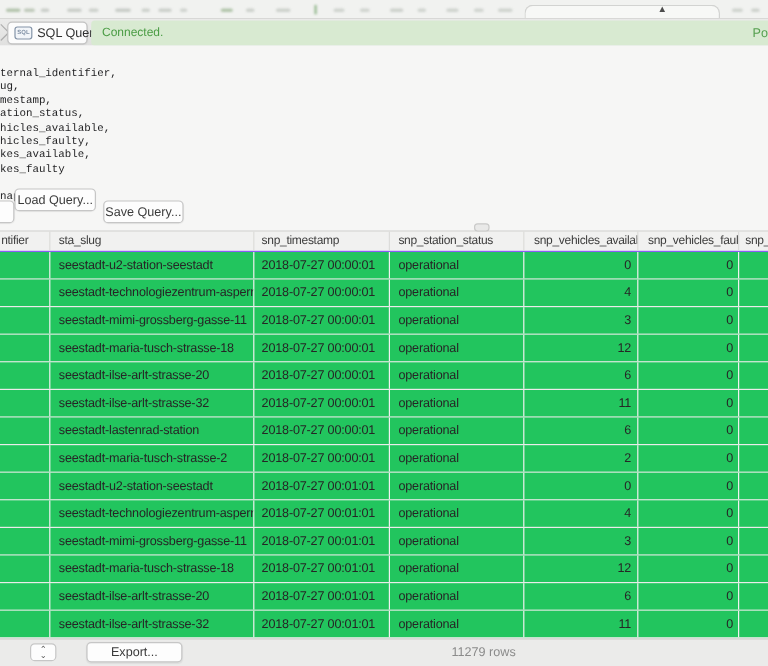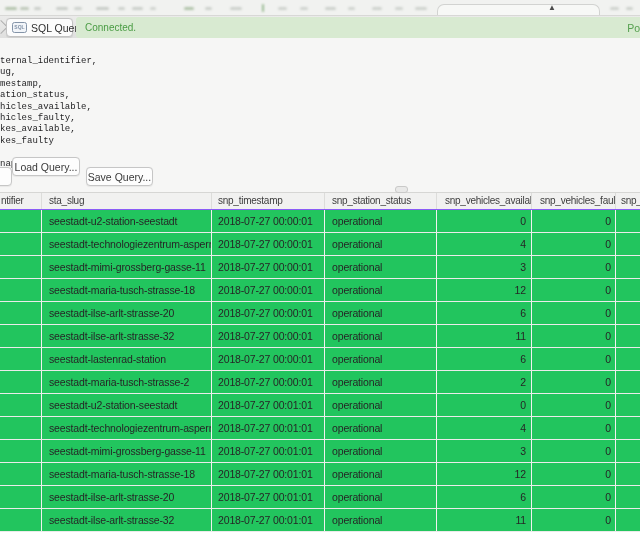--- a/index.html
+++ b/index.html
@@ -269,14 +269,22 @@
           <div class="cell c1">seestadt-ilse-arlt-strasse-32</div>
           <div class="cell c2">2018-07-27 00:01:01</div>
           <div class="cell c3">operational</div>
           <div class="cell c4">11</div>
           <div class="cell c5">0</div>
           <div class="cell c6"></div>
         </div>
       </div>
   </div>
 
+  <div class="bottom-bar">
+    <div class="stepper">
+      <span>⌃</span>
+      <span>⌄</span>
+    </div>
+    <div class="btn export-btn">Export...</div>
+    <div class="rowcount">11279 rows</div>
+  </div>
 
 </div>
 
 </body></html>

